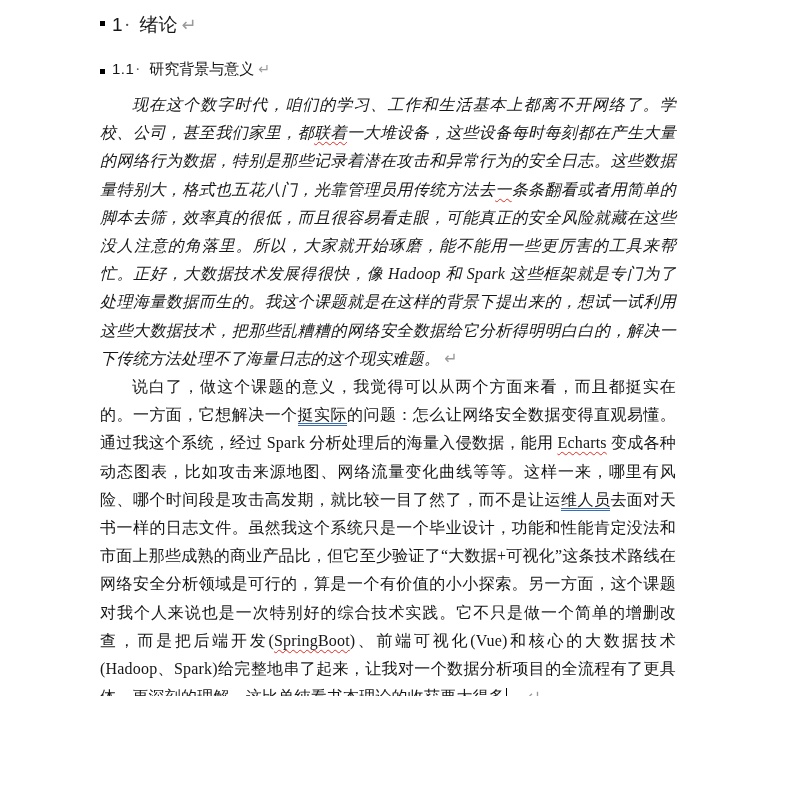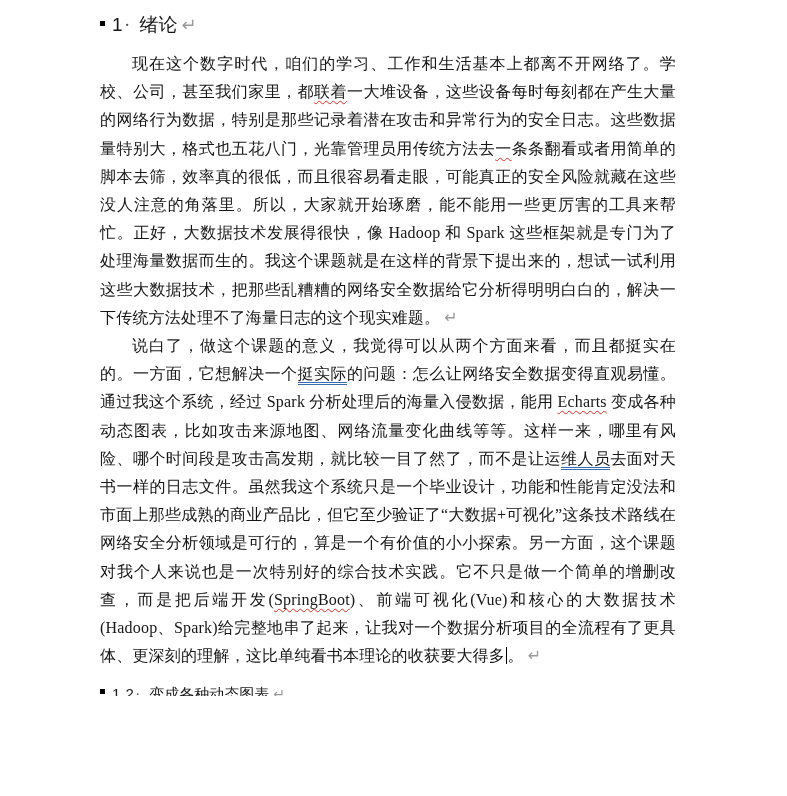--- a/index.html
+++ b/index.html
@@ -30,21 +30,21 @@
 
   
   p.para{
     margin:0;
     font-size:16px;
     line-height:28.2px;
     text-align:justify;
     text-indent:32px;
     letter-spacing:0.2px;
   }
-  p.para.first{margin-top:12px;}
+  p.para.first{margin-top:12px;font-style:italic;}
   .seg-plain{}
   .seg-spell{
     text-decoration:underline;
     text-decoration-style:wavy;
     text-decoration-color:#e02b20;
     text-decoration-thickness:1px;
     text-underline-offset:3px;
     text-decoration-skip-ink:none;
   }
   .seg-grammar{border-bottom:3px double #3a6cb4;}
@@ -70,20 +70,23 @@
 </head>
 <body>
 
 <div class="page">
   <div class="content">
 
     <div class="h lvl1">
       <span class="bullet mid"></span><span class="hnum">1</span><span class="hdot">·</span><span class="htitle">绪论</span><span class="retmark">↵</span>
     </div>
 
+    <div class="h lvl2 h11">
+      <span class="bullet low"></span><span class="hnum">1.1</span><span class="hdot">·</span><span class="htitle">研究背景与意义</span><span class="retmark">↵</span>
+    </div>
 
     <p class="para first"><span class="seg-plain">现在这个数字时代，咱们的学习、工作和生活基本上都离不开网络了。学校、公司，甚至我们家里，都</span><span class="seg-spell">联着</span><span class="seg-plain">一大堆设备，这些设备每时每刻都在产生大量的网络行为数据，特别是那些记录着潜在攻击和异常行为的安全日志。这些数据量特别大，格式也五花八门，光靠管理员用传统方法去</span><span class="seg-spell">一</span><span class="seg-plain">条条翻看或者用简单的脚本去筛，效率真的很低，而且很容易看走眼，可能真正的安全风险就藏在这些没人注意的角落里。所以，大家就开始琢磨，能不能用一些更厉害的工具来帮忙。正好，大数据技术发展得很快，像 Hadoop 和 Spark 这些框架就是专门为了处理海量数据而生的。我这个课题就是在这样的背景下提出来的，想试一试利用这些大数据技术，把那些乱糟糟的网络安全数据给它分析得明明白白的，解决一下传统方法处理不了海量日志的这个现实难题。</span><span class="seg-mark">↵</span></p>
 
     <p class="para"><span class="seg-plain">说白了，做这个课题的意义，我觉得可以从两个方面来看，而且都挺实在的。一方面，它想解决一个</span><span class="seg-grammar">挺实际</span><span class="seg-plain">的问题：怎么让网络安全数据变得直观易懂。通过我这个系统，经过 Spark 分析处理后的海量入侵数据，能用 </span><span class="seg-spell">Echarts</span><span class="seg-plain"> 变成各种动态图表，比如攻击来源地图、网络流量变化曲线等等。这样一来，哪里有风险、哪个时间段是攻击高发期，就比较一目了然了，而不是让运</span><span class="seg-grammar">维人员</span><span class="seg-plain">去面对天书一样的日志文件。虽然我这个系统只是一个毕业设计，功能和性能肯定没法和市面上那些成熟的商业产品比，但它至少验证了“大数据+可视化”这条技术路线在网络安全分析领域是可行的，算是一个有价值的小小探索。另一方面，这个课题对我个人来说也是一次特别好的综合技术实践。它不只是做一个简单的增删改查，而是把后端开发(</span><span class="seg-spell">SpringBoot</span><span class="seg-plain">)、前端可视化(Vue)和核心的大数据技术(Hadoop、Spark)给完整地串了起来，让我对一个数据分析项目的全流程有了更具体、更深刻的理解，这比单纯看书本理论的收获要大得多</span><span class="seg-cursor"></span><span class="seg-plain">。</span><span class="seg-mark">↵</span></p>
 
     <div class="h lvl2 h12">
       <span class="bullet mid"></span><span class="hnum">1.2</span><span class="hdot">·</span><span class="htitle">变成各种动态图表</span><span class="retmark">↵</span>
     </div>
 
     <div class="h lvl2 h121">

